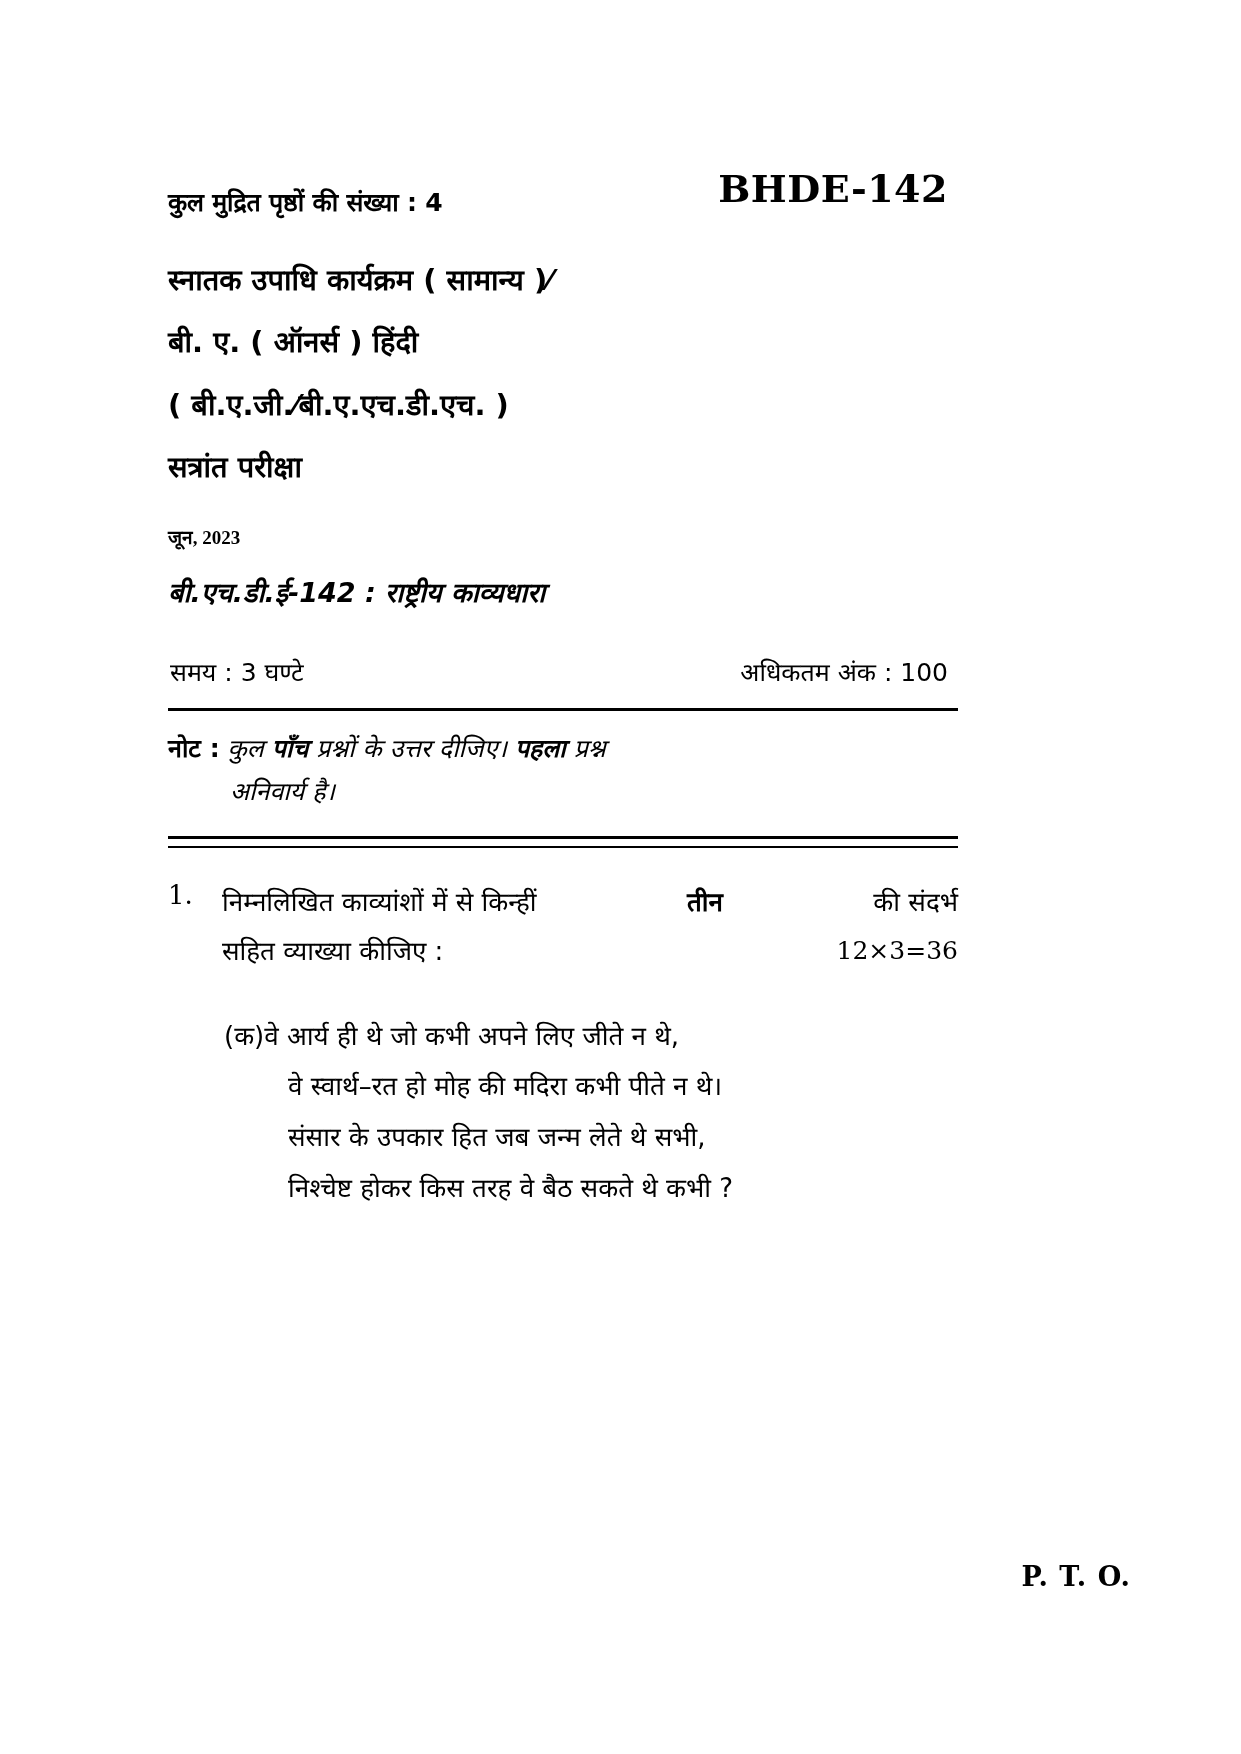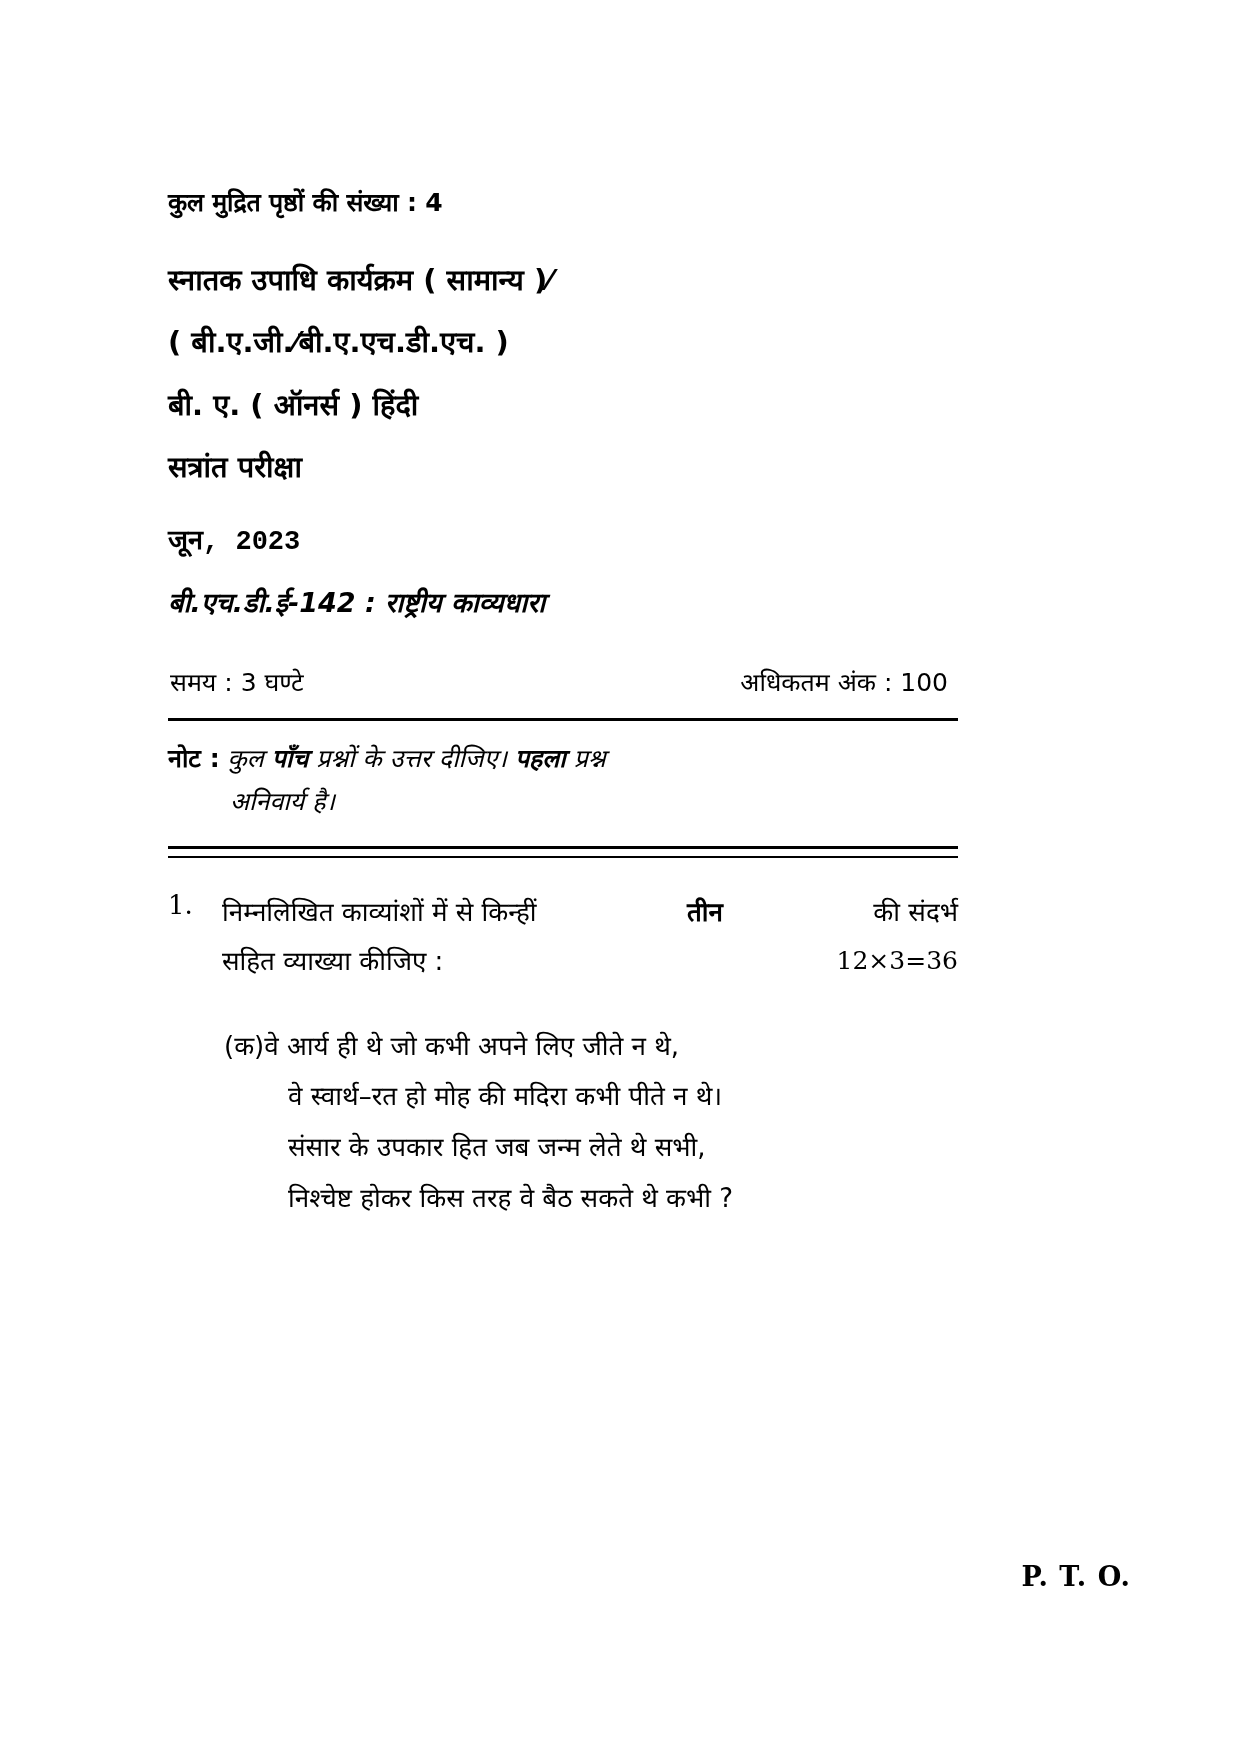--- a/index.html
+++ b/index.html
@@ -62,21 +62,21 @@
   .title-line {
     font-family: "DejaVu Sans", sans-serif;
     font-weight: bold;
     margin: 0 0 26px 0;
     line-height: 1.25;
   }
   .t1 { font-size: 29px; }
   .t2 { font-size: 29px; }
   .t3 { font-size: 29px; }
   .t4 { font-size: 29px; }
-  .t5 { font-size: 27px; font-family: Liberation Mono, monospace; margin-top: 41px; }
+  .t5 { font-size: 19px; font-family: Liberation Serif, serif; margin-top: 41px; }
   .t6 { font-size: 27px; margin-bottom: 10px; font-style: italic; }
 
   
   .time-marks {
     display: flex;
     justify-content: space-between;
     font-family: "DejaVu Sans", sans-serif;
     font-size: 25px;
     margin-top: 44px;
     padding: 0 4px 0 2px;
@@ -182,26 +182,27 @@
   }
 </style>
 </head>
 <body>
 
 <div class="page">
   <div class="content">
 
     <div class="header-row">
       <div class="printed-pages">कुल मुद्रित पृष्ठों की संख्या : 4</div>
+      <div class="course-code">BHDE-142</div>
     </div>
 
     <div class="title-block">
       <div class="title-line t1">स्नातक उपाधि कार्यक्रम ( सामान्य )⁄</div>
+      <div class="title-line t2">बी. ए. ( ऑनर्स ) हिंदी</div>
       <div class="title-line t3">( बी.ए.जी.⁄बी.ए.एच.डी.एच. )</div>
-      <div class="title-line t2">बी. ए. ( ऑनर्स ) हिंदी</div>
       <div class="title-line t4">सत्रांत परीक्षा</div>
       <div class="title-line t5">जून, 2023</div>
       <div class="title-line t6">बी.एच.डी.ई-142 : राष्ट्रीय काव्यधारा</div>
     </div>
 
     <div class="time-marks">
       <div class="left">समय : 3 घण्टे</div>
       <div class="right">अधिकतम अंक : 100</div>
     </div>
 

